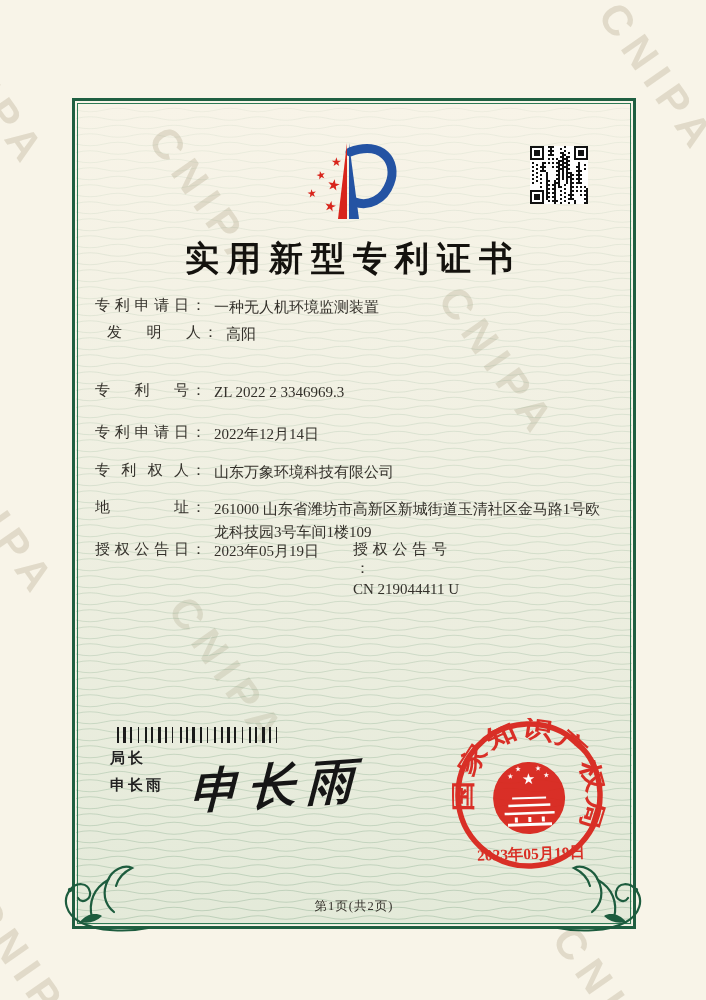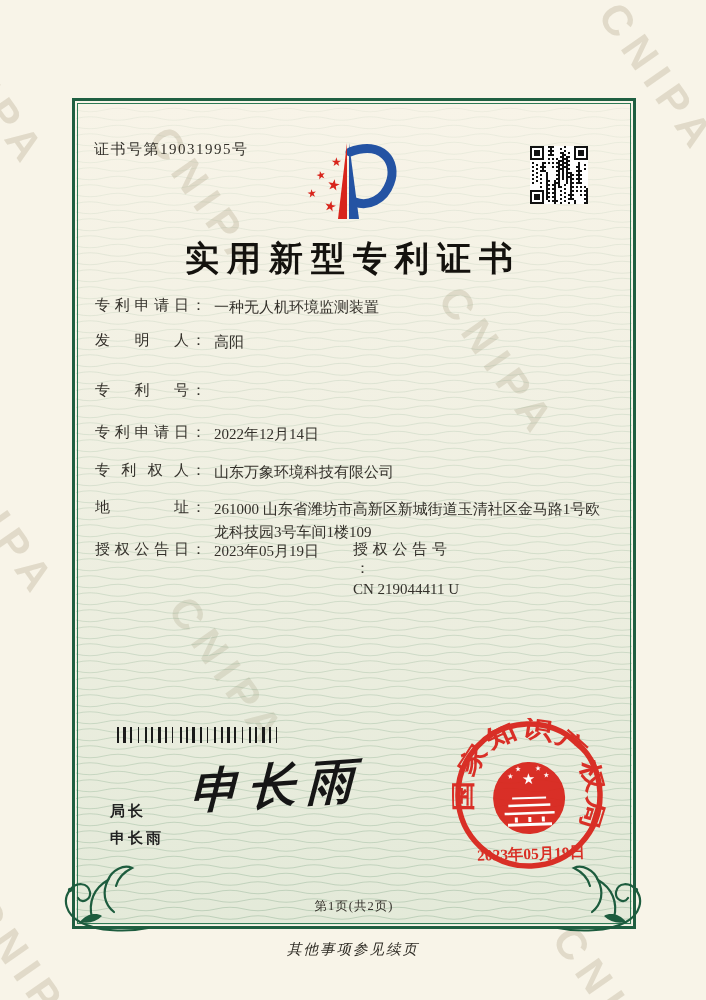--- a/index.html
+++ b/index.html
@@ -34,30 +34,30 @@
   .logo .star{position:absolute; color:#d8251c; line-height:1;}
   .qr{position:absolute; left:530px; top:146px;}
   .title{
     position:absolute; left:0; right:0; top:236px; text-align:center;
     font-size:34px; font-weight:bold; letter-spacing:8px; color:#14120e;font-family:Liberation Mono, monospace;
   }
   .field-row{position:absolute; left:95px; display:flex; align-items:flex-start; font-size:15px;}
   .flabel{display:inline-block; width:94px; text-align:justify; text-align-last:justify; flex:none;}
   .fcolon{flex:none; margin:0 8px 0 2px;}
   .fvalue{flex:none; max-width:388px; line-height:1.55;}
-  .row-name{top:296px;} .row-inventor{top:331px;} .row-patno{top:381px;}
+  .row-name{top:296px;} .row-inventor{top:323px;margin-left:12px;} .row-patno{top:381px;}
   .row-filing{top:423px;justify-content:flex-end;} .row-patentee{top:461px;} .row-address{top:498px;}
   .row-grantdate{top:540px;} .row-grantno{top:540px; left:353px;flex-direction:column;}
   .legal{position:absolute; left:90px; top:577px; width:528px;}
   .legal p{
     margin:0 0 9px 0; text-indent:2em; font-style:italic;
     font-size:13.5px; line-height:1.66; letter-spacing:0.5px; color:#3f3b31;
   }
   .barcode{position:absolute; left:117px; top:727px;}
-  .signer{position:absolute; left:110px; top:797px;
+  .signer{position:absolute; left:110px; top:744px;
     font-family:"Liberation Sans","DejaVu Sans",sans-serif;
     font-size:15px; font-weight:700; letter-spacing:3px; color:#222; line-height:1.8;}
   .signature-script{
     position:absolute; left:190px; top:754px; font-size:48px; font-weight:700;
     font-style:italic; letter-spacing:10px; color:#161616;
     transform:rotate(-4deg) skewX(-5deg); white-space:nowrap;
   }
   .seal{position:absolute; left:452px; top:718px; z-index:4;
     mix-blend-mode:multiply; opacity:0.95; transform:rotate(-2deg);}
   .page-number{position:absolute; left:72px; width:564px; top:898px; text-align:center;
@@ -180,21 +180,20 @@
         <path d="M0 790.0 q14 3.5 28 0 q14 -3.5 28 0 q14 3.5 28 0 q14 -3.5 28 0 q14 3.5 28 0 q14 -3.5 28 0 q14 3.5 28 0 q14 -3.5 28 0 q14 3.5 28 0 q14 -3.5 28 0 q14 3.5 28 0 q14 -3.5 28 0 q14 3.5 28 0 q14 -3.5 28 0 q14 3.5 28 0 q14 -3.5 28 0 q14 3.5 28 0 q14 -3.5 28 0 q14 3.5 28 0 q14 -3.5 28 0" fill="none" stroke="rgba(110,155,120,0.39)" stroke-width="0.8"></path>
         <path d="M0 798.5 q14 -3.5 28 0 q14 3.5 28 0 q14 -3.5 28 0 q14 3.5 28 0 q14 -3.5 28 0 q14 3.5 28 0 q14 -3.5 28 0 q14 3.5 28 0 q14 -3.5 28 0 q14 3.5 28 0 q14 -3.5 28 0 q14 3.5 28 0 q14 -3.5 28 0 q14 3.5 28 0 q14 -3.5 28 0 q14 3.5 28 0 q14 -3.5 28 0 q14 3.5 28 0 q14 -3.5 28 0 q14 3.5 28 0" fill="none" stroke="rgba(110,155,120,0.39)" stroke-width="0.8"></path>
         <path d="M0 807.0 q14 3.5 28 0 q14 -3.5 28 0 q14 3.5 28 0 q14 -3.5 28 0 q14 3.5 28 0 q14 -3.5 28 0 q14 3.5 28 0 q14 -3.5 28 0 q14 3.5 28 0 q14 -3.5 28 0 q14 3.5 28 0 q14 -3.5 28 0 q14 3.5 28 0 q14 -3.5 28 0 q14 3.5 28 0 q14 -3.5 28 0 q14 3.5 28 0 q14 -3.5 28 0 q14 3.5 28 0 q14 -3.5 28 0" fill="none" stroke="rgba(110,155,120,0.40)" stroke-width="0.8"></path>
         <path d="M0 815.5 q14 -3.5 28 0 q14 3.5 28 0 q14 -3.5 28 0 q14 3.5 28 0 q14 -3.5 28 0 q14 3.5 28 0 q14 -3.5 28 0 q14 3.5 28 0 q14 -3.5 28 0 q14 3.5 28 0 q14 -3.5 28 0 q14 3.5 28 0 q14 -3.5 28 0 q14 3.5 28 0 q14 -3.5 28 0 q14 3.5 28 0 q14 -3.5 28 0 q14 3.5 28 0 q14 -3.5 28 0 q14 3.5 28 0" fill="none" stroke="rgba(110,155,120,0.40)" stroke-width="0.8"></path>
       </svg>
     <div class="frame-inner"></div>
   </div>
 
   <div class="content">
 
-    <div class="cert-number">证书号第19031995号</div>
 
     <div class="logo" style="width:106px; height:86px;">
       <svg width="106" height="86" viewBox="0 0 106 86">
         <path d="M52,14 C84,2 100,24 92,45 C86,62 70,69 57,64" fill="none" stroke="#2453a3" stroke-width="9" stroke-linecap="round"></path>
         <polygon points="49,5 40,81 49,81" fill="#d8251c"></polygon>
         <polygon points="51,5 51,81 61,81" fill="#2453a3"></polygon>
       </svg>
       <span class="star" style="left:33px; top:18px; font-size:12px;">★</span>
       <span class="star" style="left:18px; top:32px; font-size:11px; transform:rotate(-14deg);">★</span>
       <span class="star" style="left:29px; top:40px; font-size:15px; transform:rotate(10deg);">★</span>
@@ -446,20 +445,21 @@
       <span class="fvalue">一种无人机环境监测装置</span>
     </div>
     <div class="field-row row-inventor">
       <span class="flabel">发明人</span>
       <span class="fcolon">：</span>
       <span class="fvalue">高阳</span>
     </div>
     <div class="field-row row-patno">
       <span class="flabel">专利号</span>
       <span class="fcolon">：</span>
+      <span class="fvalue">ZL 2022 2 3346969.3</span>
     </div>
     <div class="field-row row-filing">
       <span class="flabel">专利申请日</span>
       <span class="fcolon">：</span>
       <span class="fvalue">2022年12月14日</span>
     </div>
     <div class="field-row row-patentee">
       <span class="flabel">专利权人</span>
       <span class="fcolon">：</span>
       <span class="fvalue">山东万象环境科技有限公司</span>
@@ -555,15 +555,14 @@
       <g fill="none" stroke="#1d5c3e" stroke-width="2.2" stroke-linecap="round">
         <path d="M90,72 C70,76 40,76 22,66 C8,58 4,44 12,34 C18,26 30,26 32,36 C33,44 24,48 20,42"></path>
         <path d="M34,62 C30,46 36,32 50,24 C44,36 46,48 56,56"></path>
         <path d="M50,24 C54,14 66,8 74,12 C66,16 60,22 58,30"></path>
       </g>
       <path d="M22,66 C28,58 38,56 44,60 C38,66 30,68 22,66 Z" fill="#1d5c3e"></path>
       <circle cx="12" cy="34" r="2.2" fill="#1d5c3e"></circle>
     </svg>
 
     <div class="page-number">第1页(共2页)</div>
-    <div class="continuation">其他事项参见续页</div>
   </div>
 </div>
 
 </body></html>

